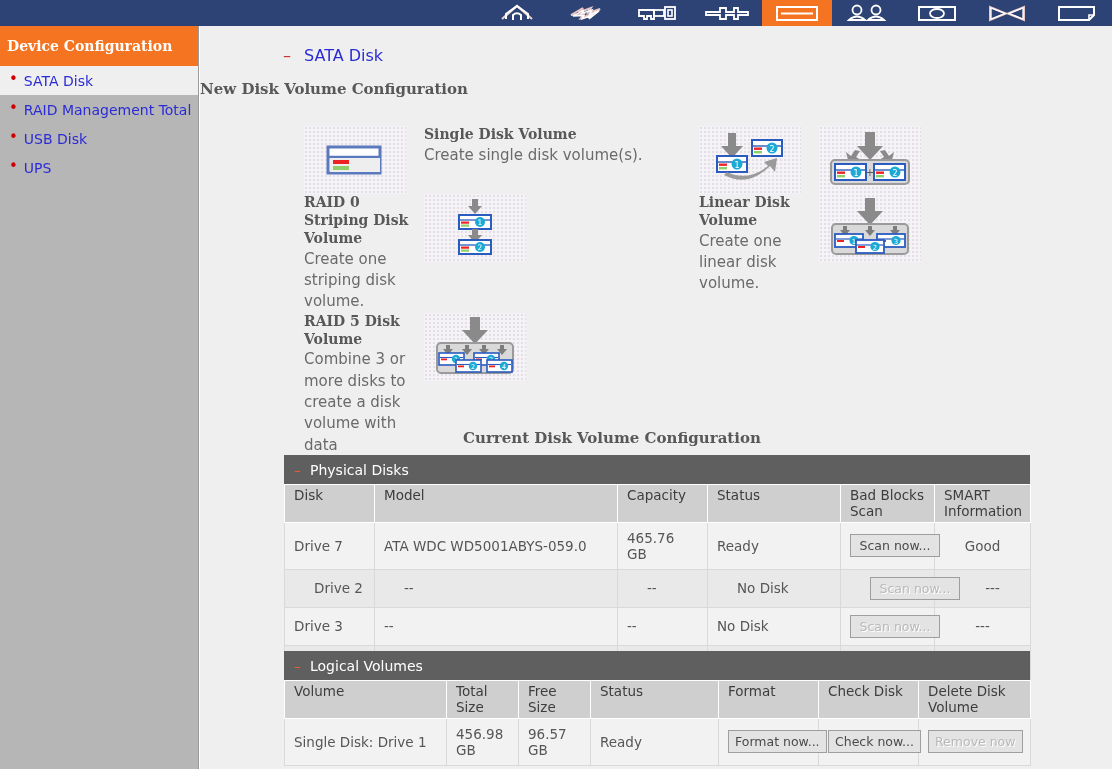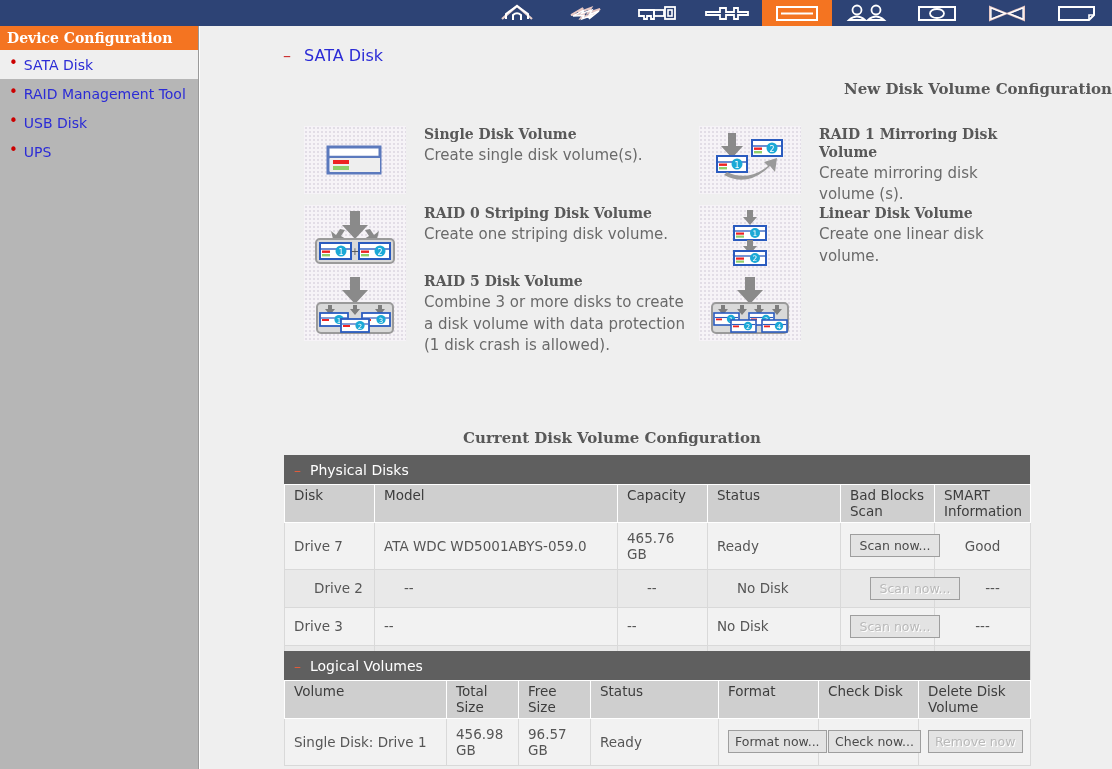--- a/index.html
+++ b/index.html
@@ -27,21 +27,21 @@
   .tb-btn svg { display: block; }
 
   
   #sidebar {
     position: absolute; left: 0; top: 26px;
     width: 199px; height: 743px;
     background: #b6b6b6;
     border-right: 1px solid #9a9a9a;
   }
   #sidebar-title {
-    height: 24px; background: #f47421;
+    height: 40px; background: #f47421;
     color: #ffffff; font-weight: bold; font-size: 14px;
     display: flex; align-items: center; padding-left: 7px;
     font-family: "DejaVu Serif", "Liberation Serif", serif;
   }
   .side-item {
     height: 29px; display: flex; align-items: center;
     padding-left: 9px; font-size: 14px; color: #2b2bd6;
     cursor: pointer;
   }
   .side-item.selected { background: #efefef; }
@@ -58,21 +58,21 @@
     overflow: hidden;
   }
 
   #page-title {
     display: flex; align-items: center;
     margin: 20px 0 0 83px; font-size: 16px; color: #2b2bd6;
   }
   #page-title .dash { color: #cc3333; margin-right: 13px; font-size: 16px; }
 
   .section-heading {
-    text-align: right; font-weight: bold; font-size: 15px;
+    text-align: left; font-weight: bold; font-size: 15px;
     color: #585858; margin-top: 15px;
     font-family: "DejaVu Serif", "Liberation Serif", serif;
   }
 
   
   #vol-grid {
     position: absolute; left: 104px; top: 100px;
     width: 820px;
     display: grid;
     grid-template-columns: 120px 275px 120px 205px;
@@ -245,21 +245,21 @@
 
 <div id="sidebar">
   <div id="sidebar-title">Device Configuration</div>
 
   <div class="side-item selected">
     <span class="side-bullet">•</span>
     <span>SATA Disk</span>
   </div>
   <div class="side-item">
     <span class="side-bullet">•</span>
-    <span>RAID Management Tool</span>
+    <span>RAID Management Total</span>
   </div>
   <div class="side-item">
     <span class="side-bullet">•</span>
     <span>USB Disk</span>
   </div>
   <div class="side-item">
     <span class="side-bullet">•</span>
     <span>UPS</span>
   </div>
 </div>
@@ -303,24 +303,20 @@
           <text x="64" y="21.5" font-size="8" fill="#ffffff" text-anchor="middle" font-family="DejaVu Sans">2</text>
           <rect x="9" y="26" width="30" height="16" fill="#ffffff" stroke="#2a5bbf" stroke-width="2"></rect>
           <line x1="10" y1="32" x2="38" y2="32" stroke="#2a5bbf" stroke-width="1.4"></line>
           <rect x="11" y="33.5" width="8" height="2.4" fill="#ee2222"></rect>
           <rect x="11" y="37" width="8" height="2.4" fill="#8fcf6a"></rect>
           <circle cx="29" cy="34" r="5.5" fill="#1ba9d6"></circle>
           <text x="29" y="37.5" font-size="8" fill="#ffffff" text-anchor="middle" font-family="DejaVu Sans">1</text>
           <path d="M16 45 Q40 58 62 36 L67 42 L69 28 L56 32 L60 36 Q40 52 19 42 Z" fill="#9a9a9a"></path>
         </svg>
       </div>
-    </div>
-    <div class="vol-text">
-      <div class="vol-name">RAID 1 Mirroring Disk Volume</div>
-      <div class="vol-desc">Create mirroring disk volume (s).</div>
     </div>
 
     <div class="vol-icon-cell">
       <div class="vol-icon-box">
         <svg width="90" height="60" viewBox="0 0 90 60">
           <path d="M40 2 L40 16 L32 16 L45 30 L58 16 L50 16 L50 2 Z" fill="#8a8a8a"></path>
           <path d="M30 20 L26 26 L21 22 L24 34 L36 30 L31 27 L35 21 Z" fill="#8a8a8a"></path>
           <path d="M60 20 L64 26 L69 22 L66 34 L54 30 L59 27 L55 21 Z" fill="#8a8a8a"></path>
           <rect x="6" y="30" width="78" height="24" rx="4" fill="#d9d9d9" stroke="#9a9a9a" stroke-width="2"></rect>
           <rect x="10" y="34" width="31" height="16" fill="#ffffff" stroke="#2a5bbf" stroke-width="2"></rect>

